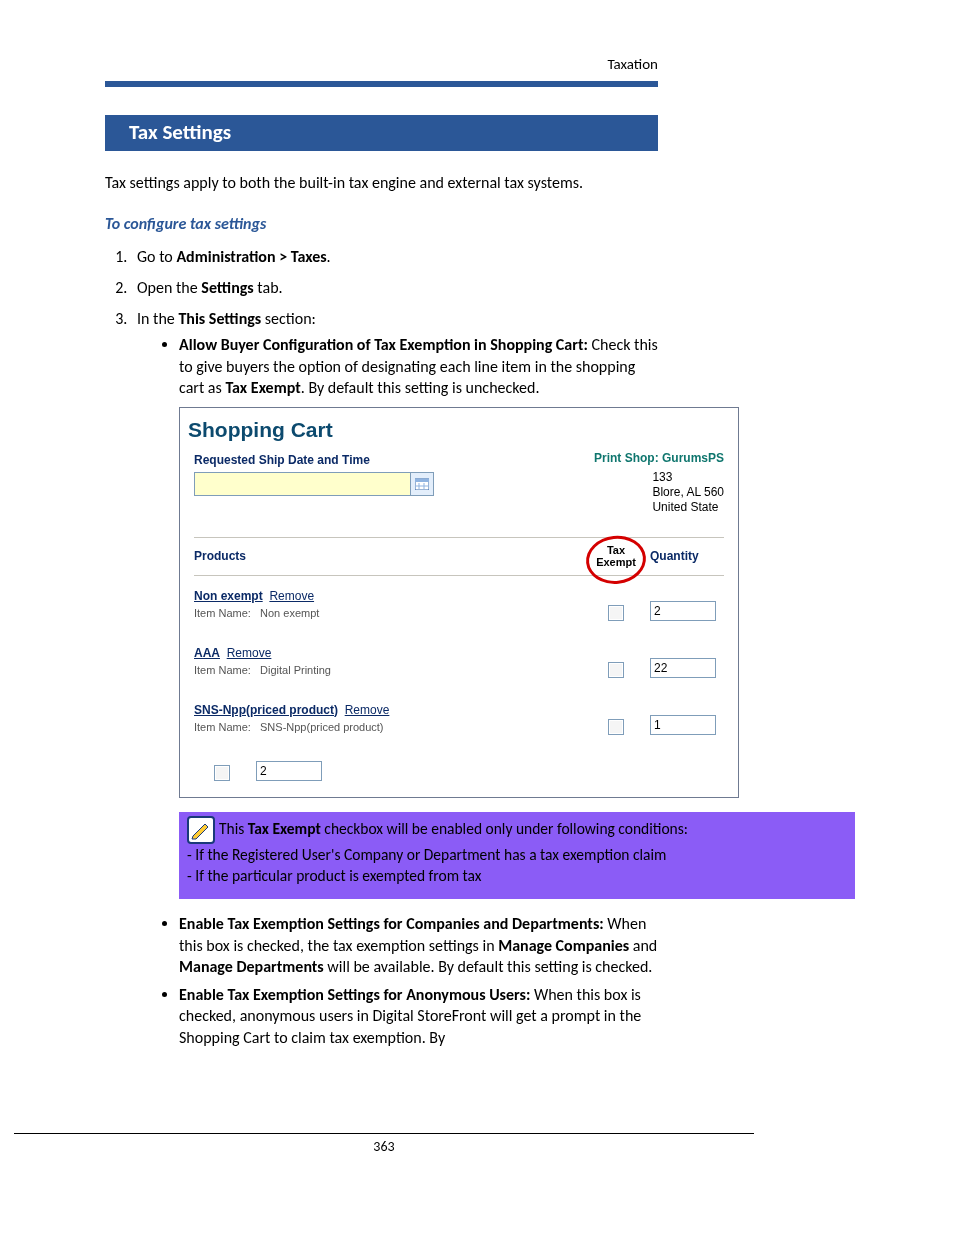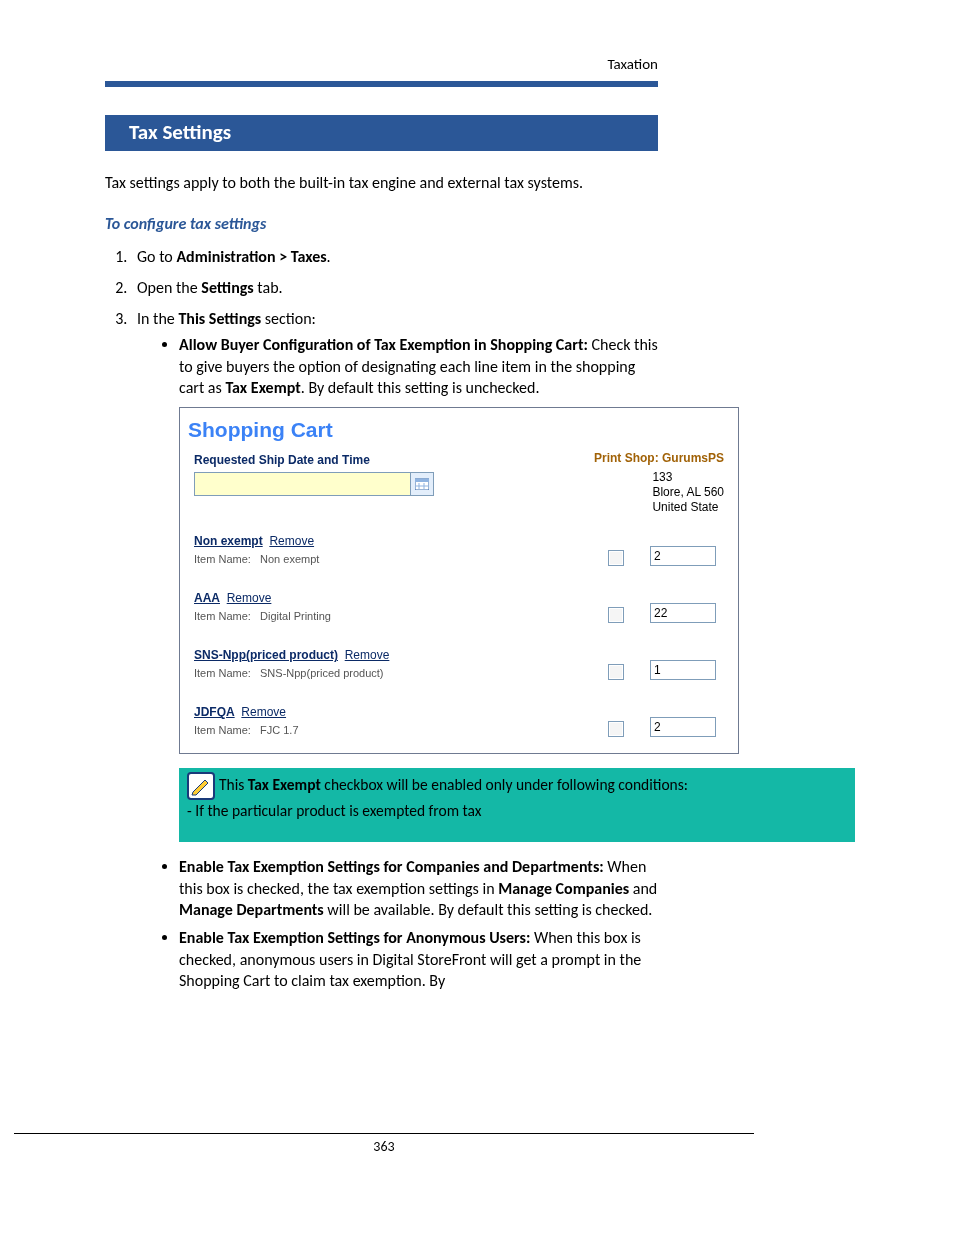--- a/index.html
+++ b/index.html
@@ -73,41 +73,41 @@
     border: 1px solid #6f7a91;
     margin: 8px 0 14px 0;
     background: #fff;
     font-family: Verdana, Arial, sans-serif;
   }
   .shot-title {
     font-family: Verdana, Arial, sans-serif;
     font-weight: bold;
     font-size: 21px;
     padding: 8px 8px 6px 8px;
-    color: #3b82f6;
+    color: #0c4a6e;
   }
   .shot-inner {
     padding: 0 14px 14px 14px;
   }
   .ship-row {
     display: flex;
     justify-content: space-between;
     align-items: flex-start;
     margin-bottom: 6px;
   }
   .ship-label {
     color: #0b2a66;
     font-weight: bold;
     font-size: 12px;
     padding-top: 2px;
   }
   .printshop-label {
     font-size: 12px;
   }
-  .printshop-label b { color:#a16207; }
+  .printshop-label b { color:#0f766e; }
   .date-box {
     width: 238px;
     height: 22px;
     background: #ffffcc;
     border: 1px solid #7f9db9;
     display: inline-flex;
     align-items: stretch;
     margin-top: 4px;
   }
   .date-input {
@@ -201,22 +201,22 @@
   .qty-input {
     width: 58px;
     height: 18px;
     border:1px solid #7f9db9;
     font-size:12px;
     padding:0 3px;
   }
 
   
   .note {
-    background: #14b8a6;
-    padding: 4px 8px 20px 8px;
+    background: #8b5cf6;
+    padding: 4px 8px 12px 8px;
     font-size: 15.5px;
     line-height: 1.4;
     margin-bottom: 14px;
     width: 660px;
   }
   .note-icon {
     display:inline-block;
     width:28px;height:28px;
     vertical-align:middle;
     margin-right:4px;
@@ -287,20 +287,29 @@
                     <b>Print Shop:  </b><b>GurumsPS</b>
                   </div>
                   <div class="addr" style="text-align:left; margin-left:62px;">
                     <div>133</div>
                     <div>Blore, AL 560</div>
                     <div>United State</div>
                   </div>
                 </div>
               </div>
 
+              <div class="thead-row">
+                <div class="col-products">Products</div>
+                <div class="col-tax">
+                  <div>Tax</div>
+                  <div>Exempt</div>
+                  <div class="red-ring"></div>
+                </div>
+                <div class="col-qty">Quantity</div>
+              </div>
 
               <div class="p-row">
                 <div class="p-info">
                   <span class="p-name"><a href="#">Non exempt</a></span>
                   <span class="p-remove"> &nbsp;<a href="#">Remove</a></span>
                   <div class="p-meta"><span>Item Name:</span>&nbsp;&nbsp;&nbsp;<span>Non exempt</span></div>
                 </div>
                 <div class="p-tax">
                     <div class="chk"></div>
                   </div>
@@ -325,41 +334,37 @@
                   <span class="p-remove"> &nbsp;<a href="#">Remove</a></span>
                   <div class="p-meta"><span>Item Name:</span>&nbsp;&nbsp;&nbsp;<span>SNS-Npp(priced product)</span></div>
                 </div>
                 <div class="p-tax">
                     <div class="chk"></div>
                   </div>
                 <div class="p-qty"><input class="qty-input" value="1" style=""></div>
               </div>
 
               <div class="p-row" style="padding-bottom:2px;">
-                <div class="p-info">
-                  <span class="p-name"><a href="#">JDFQA</a></span>
-                  <span class="p-remove"> &nbsp;<a href="#">Remove</a></span>
-                  <div class="p-meta"><span>Item Name:</span>&nbsp;&nbsp;&nbsp;<span>FJC 1.7</span></div>
-                </div>
                 <div class="p-tax">
                     <div class="chk"></div>
                   </div>
                 <div class="p-qty"><input class="qty-input" value="2" style=""></div>
               </div>
             </div>
           </div>
 
           <div class="note">
             <span class="note-icon">
               <svg width="28" height="28" viewBox="0 0 28 28">
                 <rect x="1" y="1" width="26" height="26" rx="3" fill="#fff" stroke="#1a3a7a" stroke-width="2"></rect>
                 <path d="M6 20 L18 8 L21 11 L9 23 L5 23 Z" fill="#ffcc33" stroke="#1a3a7a" stroke-width="1"></path>
                 <path d="M18 8 L21 11" stroke="#1a3a7a" stroke-width="1"></path>
               </svg>
             </span><span>This </span><b>Tax Exempt</b><span> checkbox will be enabled only under following conditions:</span>
+            <div>- If the Registered User's Company or Department has a tax exemption claim</div>
             <div>- If the particular product is exempted from tax</div>
           </div>
         </li>
 
         <li>
           <b>Enable Tax Exemption Settings for Companies and Departments:</b><span> When this box is checked, the tax exemption settings in </span><b>Manage Companies</b><span> and </span><b>Manage Departments</b><span> will be available. By default this setting is checked.</span>
         </li>
 
         <li>
           <b>Enable Tax Exemption Settings for Anonymous Users:</b><span> When this box is checked, anonymous users in Digital StoreFront will get a prompt in the Shopping Cart to claim tax exemption. By</span>

